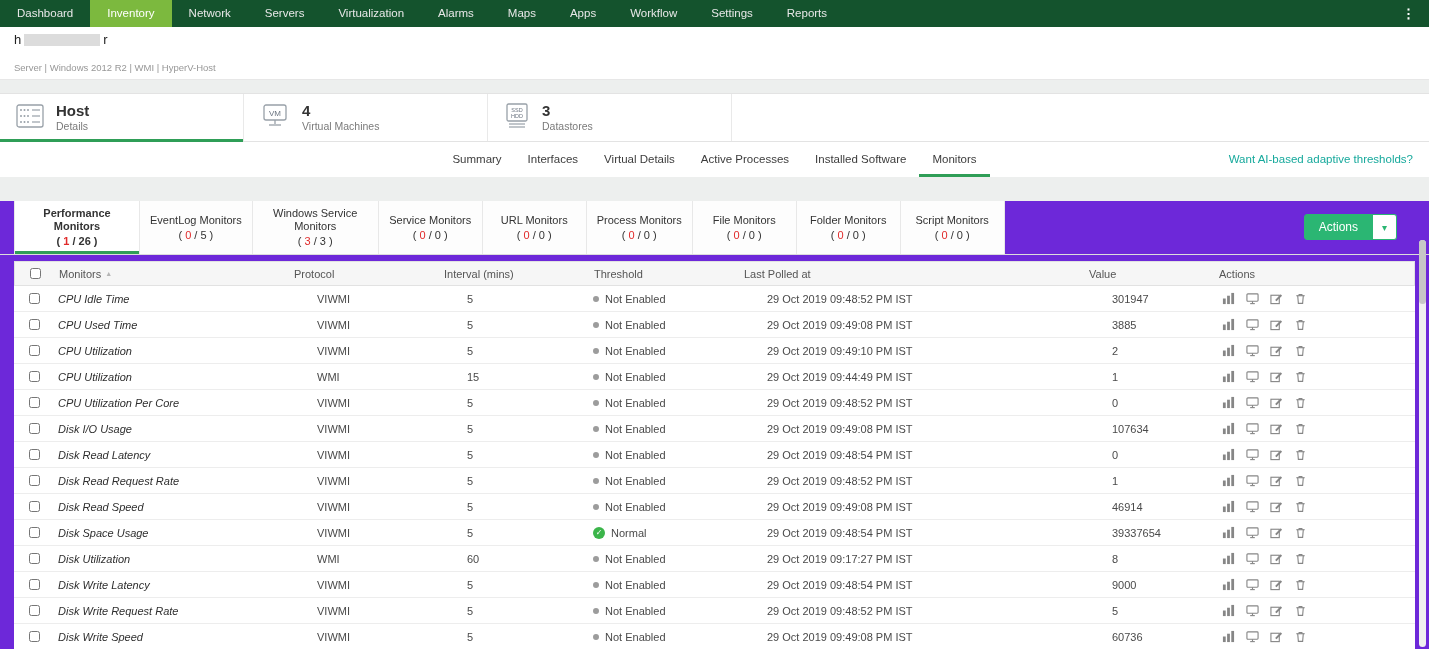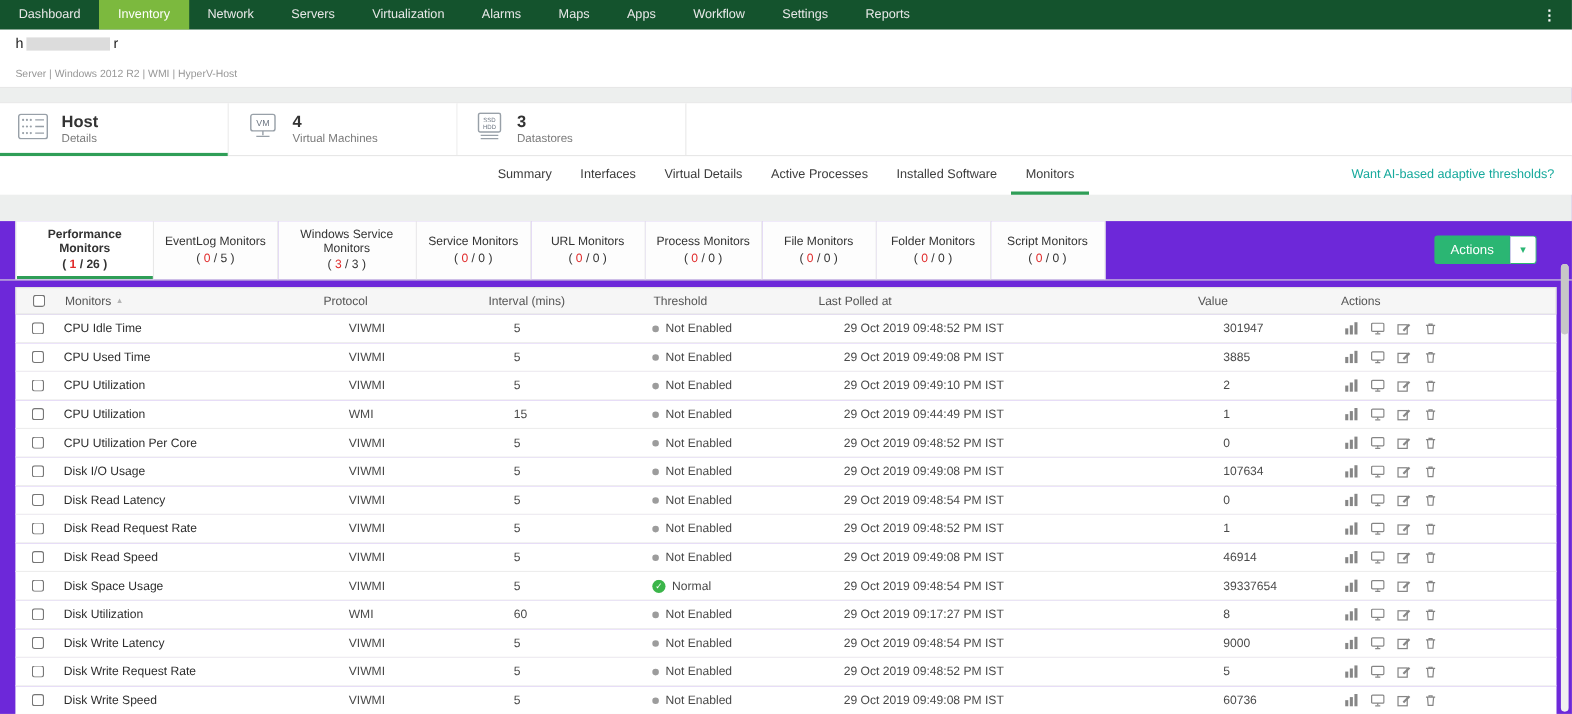--- a/index.html
+++ b/index.html
@@ -33,21 +33,21 @@
 
   .gap1 { height: 13px; flex: 0 0 auto; }
   .gap2 { height: 24px; flex: 0 0 auto; }
 
   
   .cards-row {
     background: #fff; display: flex; align-items: stretch; height: 49px; flex: 0 0 auto;
     border-top: 1px solid #e3e3e3; border-bottom: 1px solid #e3e3e3;
   }
   .card {
-    width: 208px; display: flex; align-items: center; gap: 12px; padding: 0 16px;
+    width: 244px; display: flex; align-items: center; gap: 12px; padding: 0 16px;
     border-right: 1px solid #e9e9e9; position: relative; cursor: pointer; background: #fff;
   }
   .card.active::after {
     content: ""; position: absolute; left: 0; right: 0; bottom: -1px; height: 3px;
     background: var(--accent, #2f9e57);
   }
   .card-text .big { font-size: 15px; font-weight: bold; color: #333; line-height: 16px; }
   .card-text .small { font-size: 10.5px; color: #7a7a7a; margin-top: 1px; }
   .cards-filler { flex: 1; background: #fff; }
 
@@ -102,21 +102,21 @@
   }
   .thead {
     background: #f6f6f6; border: 1px solid #e2e2e2; height: 25px; color: #555;
   }
   .thead .c { display: flex; align-items: center; gap: 4px; }
   .sort-caret { font-size: 7px; color: #b5b5b5; }
   .trow { height: 26px; border-bottom: 1px solid #ededed; background: #fff; }
   .c { padding: 0 4px; white-space: nowrap; overflow: hidden; }
   .c-check { display: flex; justify-content: center; }
   .c-check input { width: 11px; height: 11px; margin: 0; cursor: pointer; }
-  .c-name { color: #2e2e2e; cursor: pointer; }
+  .c-name { color: #2e2e2e; cursor: pointer; font-style: italic; }
   .c-proto, .c-int, .c-last, .c-val { color: #4a4a4a; margin-left: 24px; }
   .c-thr { display: flex; align-items: center; gap: 6px; color: #4a4a4a; }
 
   .thr-icon { flex: 0 0 auto; display: inline-block; }
   .status-disabled {
     width: 6px; height: 6px; border-radius: 50%;
     border: 3px solid #9c9c9c; background: #efefef;
   }
   .status-normal {
     width: 12px; height: 12px; border-radius: 50%;

